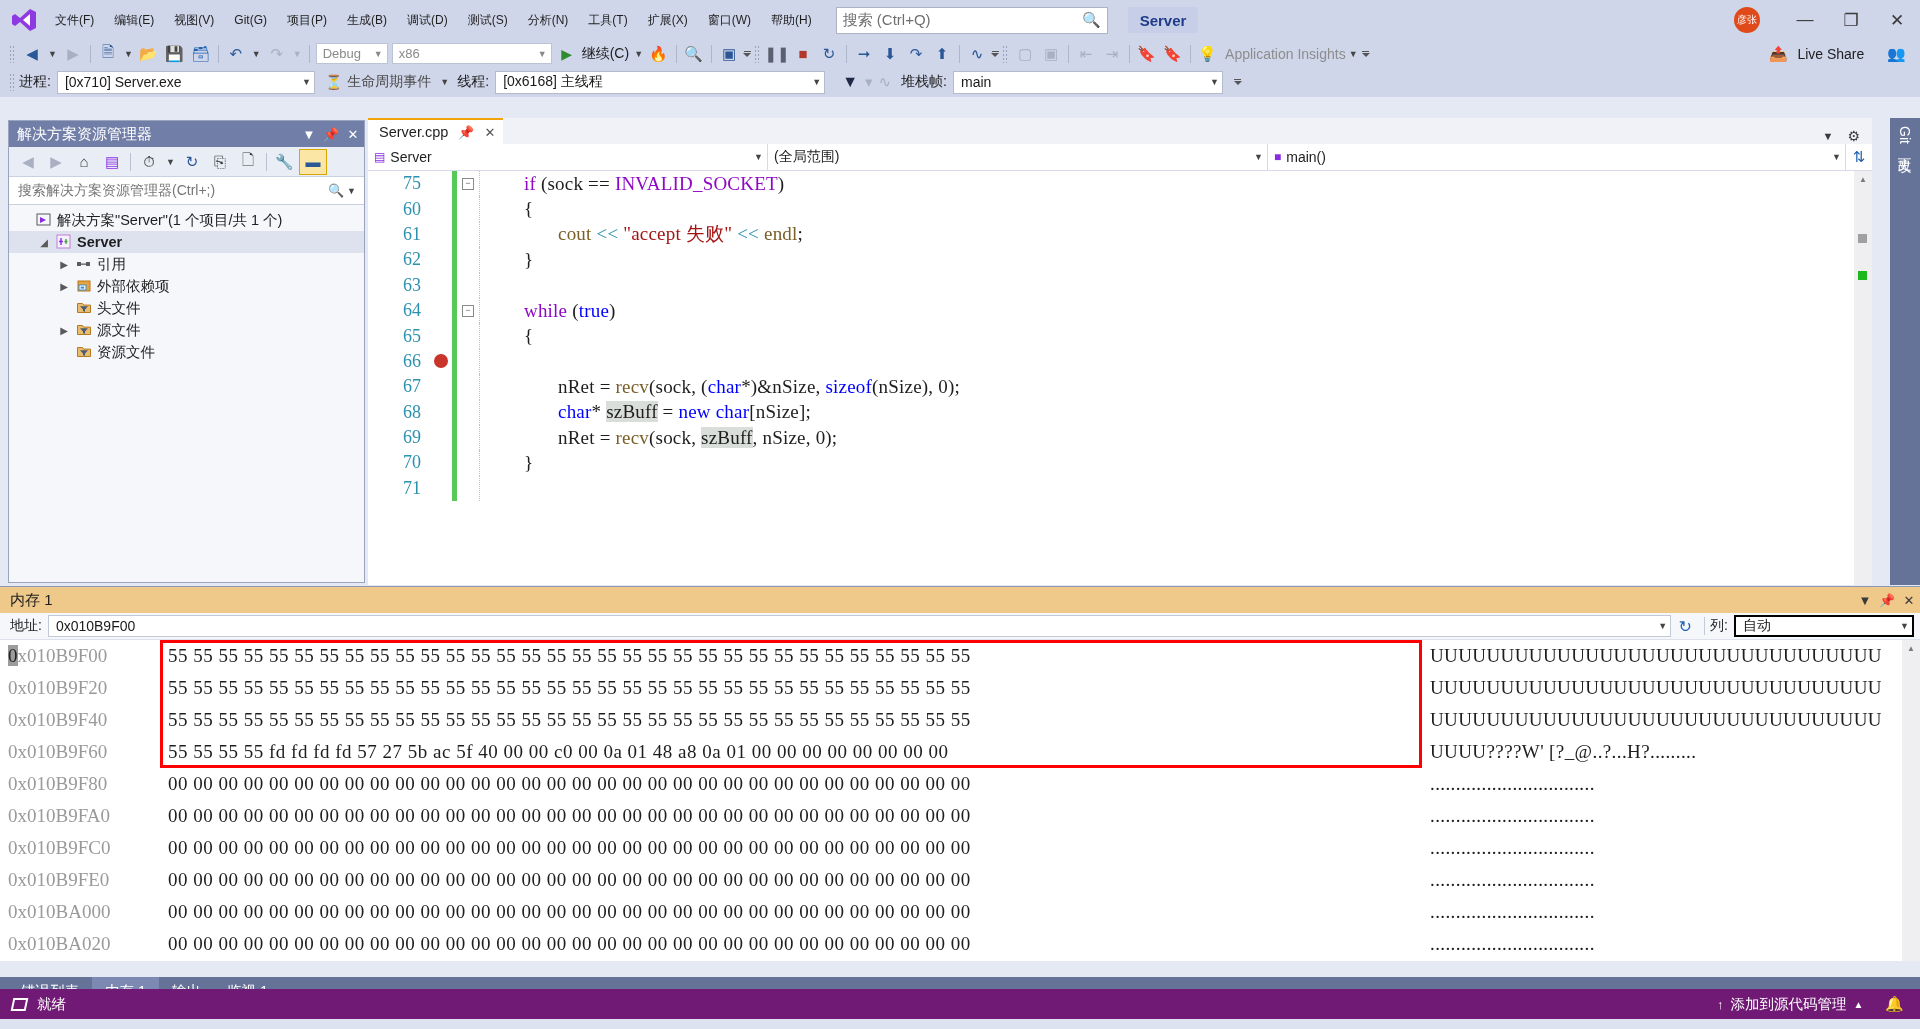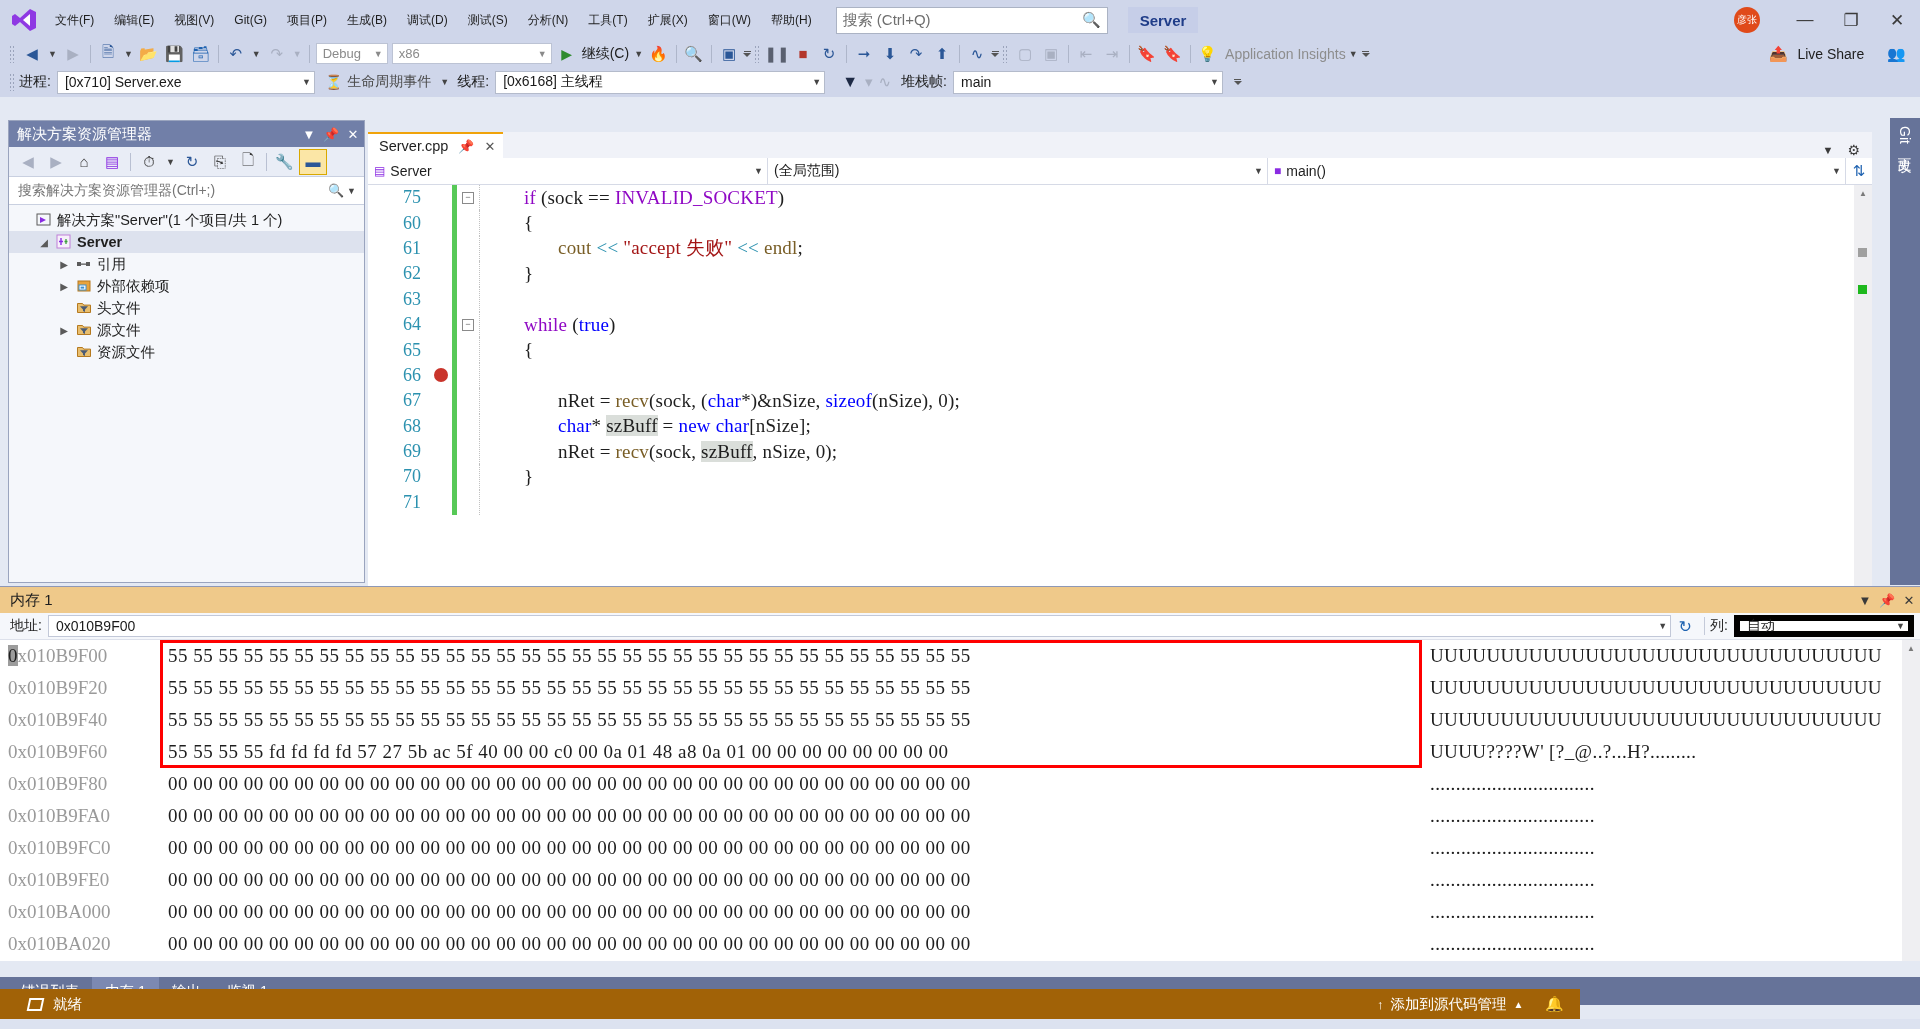--- a/index.html
+++ b/index.html
@@ -117,21 +117,21 @@
   .tree { padding-top:4px; font-size:14.5px; color:#1E1E1E; }
   .tnode { display:flex; align-items:center; height:22px; padding-left:6px; }
   .tnode.sel { background:#DDE2EE; }
   .tw { width:18px; text-align:center; font-size:10px; color:#5A5A5A; }
   .tic { width:22px; display:flex; align-items:center; justify-content:center; }
   .tlabel { margin-left:2px; }
   .bold { font-weight:bold; }
 
   
   #editor {
-    position:absolute; left:368px; top:132px; width:1504px; height:467px;
+    position:absolute; left:368px; top:118px; width:1504px; height:467px;
     background:#FFFFFF;
   }
   #ed-tabstrip { height:26px; background:#F0F2F8; display:flex; align-items:flex-end; }
   #ed-tab {
     height:26px; background:#FFFFFF; border-top:2px solid #F0A30A;
     display:flex; align-items:center; padding:0 8px 0 11px; font-size:14.5px; color:#1E1E1E;
   }
   #ed-tab .tc { margin-left:10px; font-size:13px; color:#555; }
   #ed-tab .tp { margin-left:10px; font-size:13px; color:#555; }
   #ed-navbar {
@@ -199,21 +199,21 @@
   #mem-toolbar .mlbl { font-size:14px; color:#1E1E1E; margin-right:6px; }
   #addr-input {
     flex:1; height:22px; background:#FFFFFF; border:1px solid #C2C8D8;
     display:flex; align-items:center; padding:0 3px 0 7px; font-size:14px; color:#1A1A1A;
   }
   #addr-input .av { flex:1; }
   #addr-input .aa { font-size:9px; color:#444; margin-left:6px; }
   .m-refresh { width:28px; text-align:center; font-size:16px; color:#1E62B0; }
   .m-vsep { width:1px; height:18px; background:#C4CAD9; margin:0 5px; }
   #col-combo {
-    width:180px; height:22px; background:#FFFFFF; border:6px solid #000000;
+    width:180px; height:22px; background:#FFFFFF; border:2px solid #000000;
     display:flex; align-items:center; padding:0 3px 0 7px; font-size:14px; color:#1A1A1A;
   }
   #col-combo .cv { flex:1; }
   #col-combo .ca { font-size:9px; color:#444; margin-left:6px; }
 
   #mem-grid { position:absolute; left:0; top:53px; right:0; bottom:0; background:#FFFFFF;
               overflow:hidden; }
   .mrow { display:flex; align-items:center; height:32px;
           font-family:"Liberation Serif", serif; font-size:19px; }
   .maddr { width:160px; padding-left:8px; color:#9A9A9A; white-space:pre; }
@@ -232,22 +232,22 @@
   #bottabs {
     position:absolute; left:0; top:961px; width:1920px; height:28px;
     background:#667399; display:flex; align-items:center; padding-left:8px;margin-top:16px;
   }
   .btab { font-size:14.5px; color:#FFFFFF; padding:0 13px; height:28px;
           display:flex; align-items:center; }
   .btab.active { background:#7C89B2; }
 
   
   #statusbar {
-    position:absolute; left:0; top:989px; width:1580px; height:30px;
-    background:#a16207; display:flex; align-items:center; padding:0 10px 0 28px;
+    position:absolute; left:0; top:989px; width:1920px; height:30px;
+    background:#701a75; display:flex; align-items:center; padding:0 10px 0 12px;
     color:#FFFFFF; font-size:14.5px;
   }
   #statusbar .sp { flex:1; }
   #statusbar .sbitem { display:flex; align-items:center; gap:7px; margin-left:14px; }
   .ready-ico { width:15px; height:13px; border:2px solid #FFFFFF;
                transform: skewX(-12deg); }
   #bottom-fill { position:absolute; left:0; top:1019px; width:1920px; height:10px;
                  background:#DCE2F0; }
   .sc-up { font-size:13px; }
 </style>

